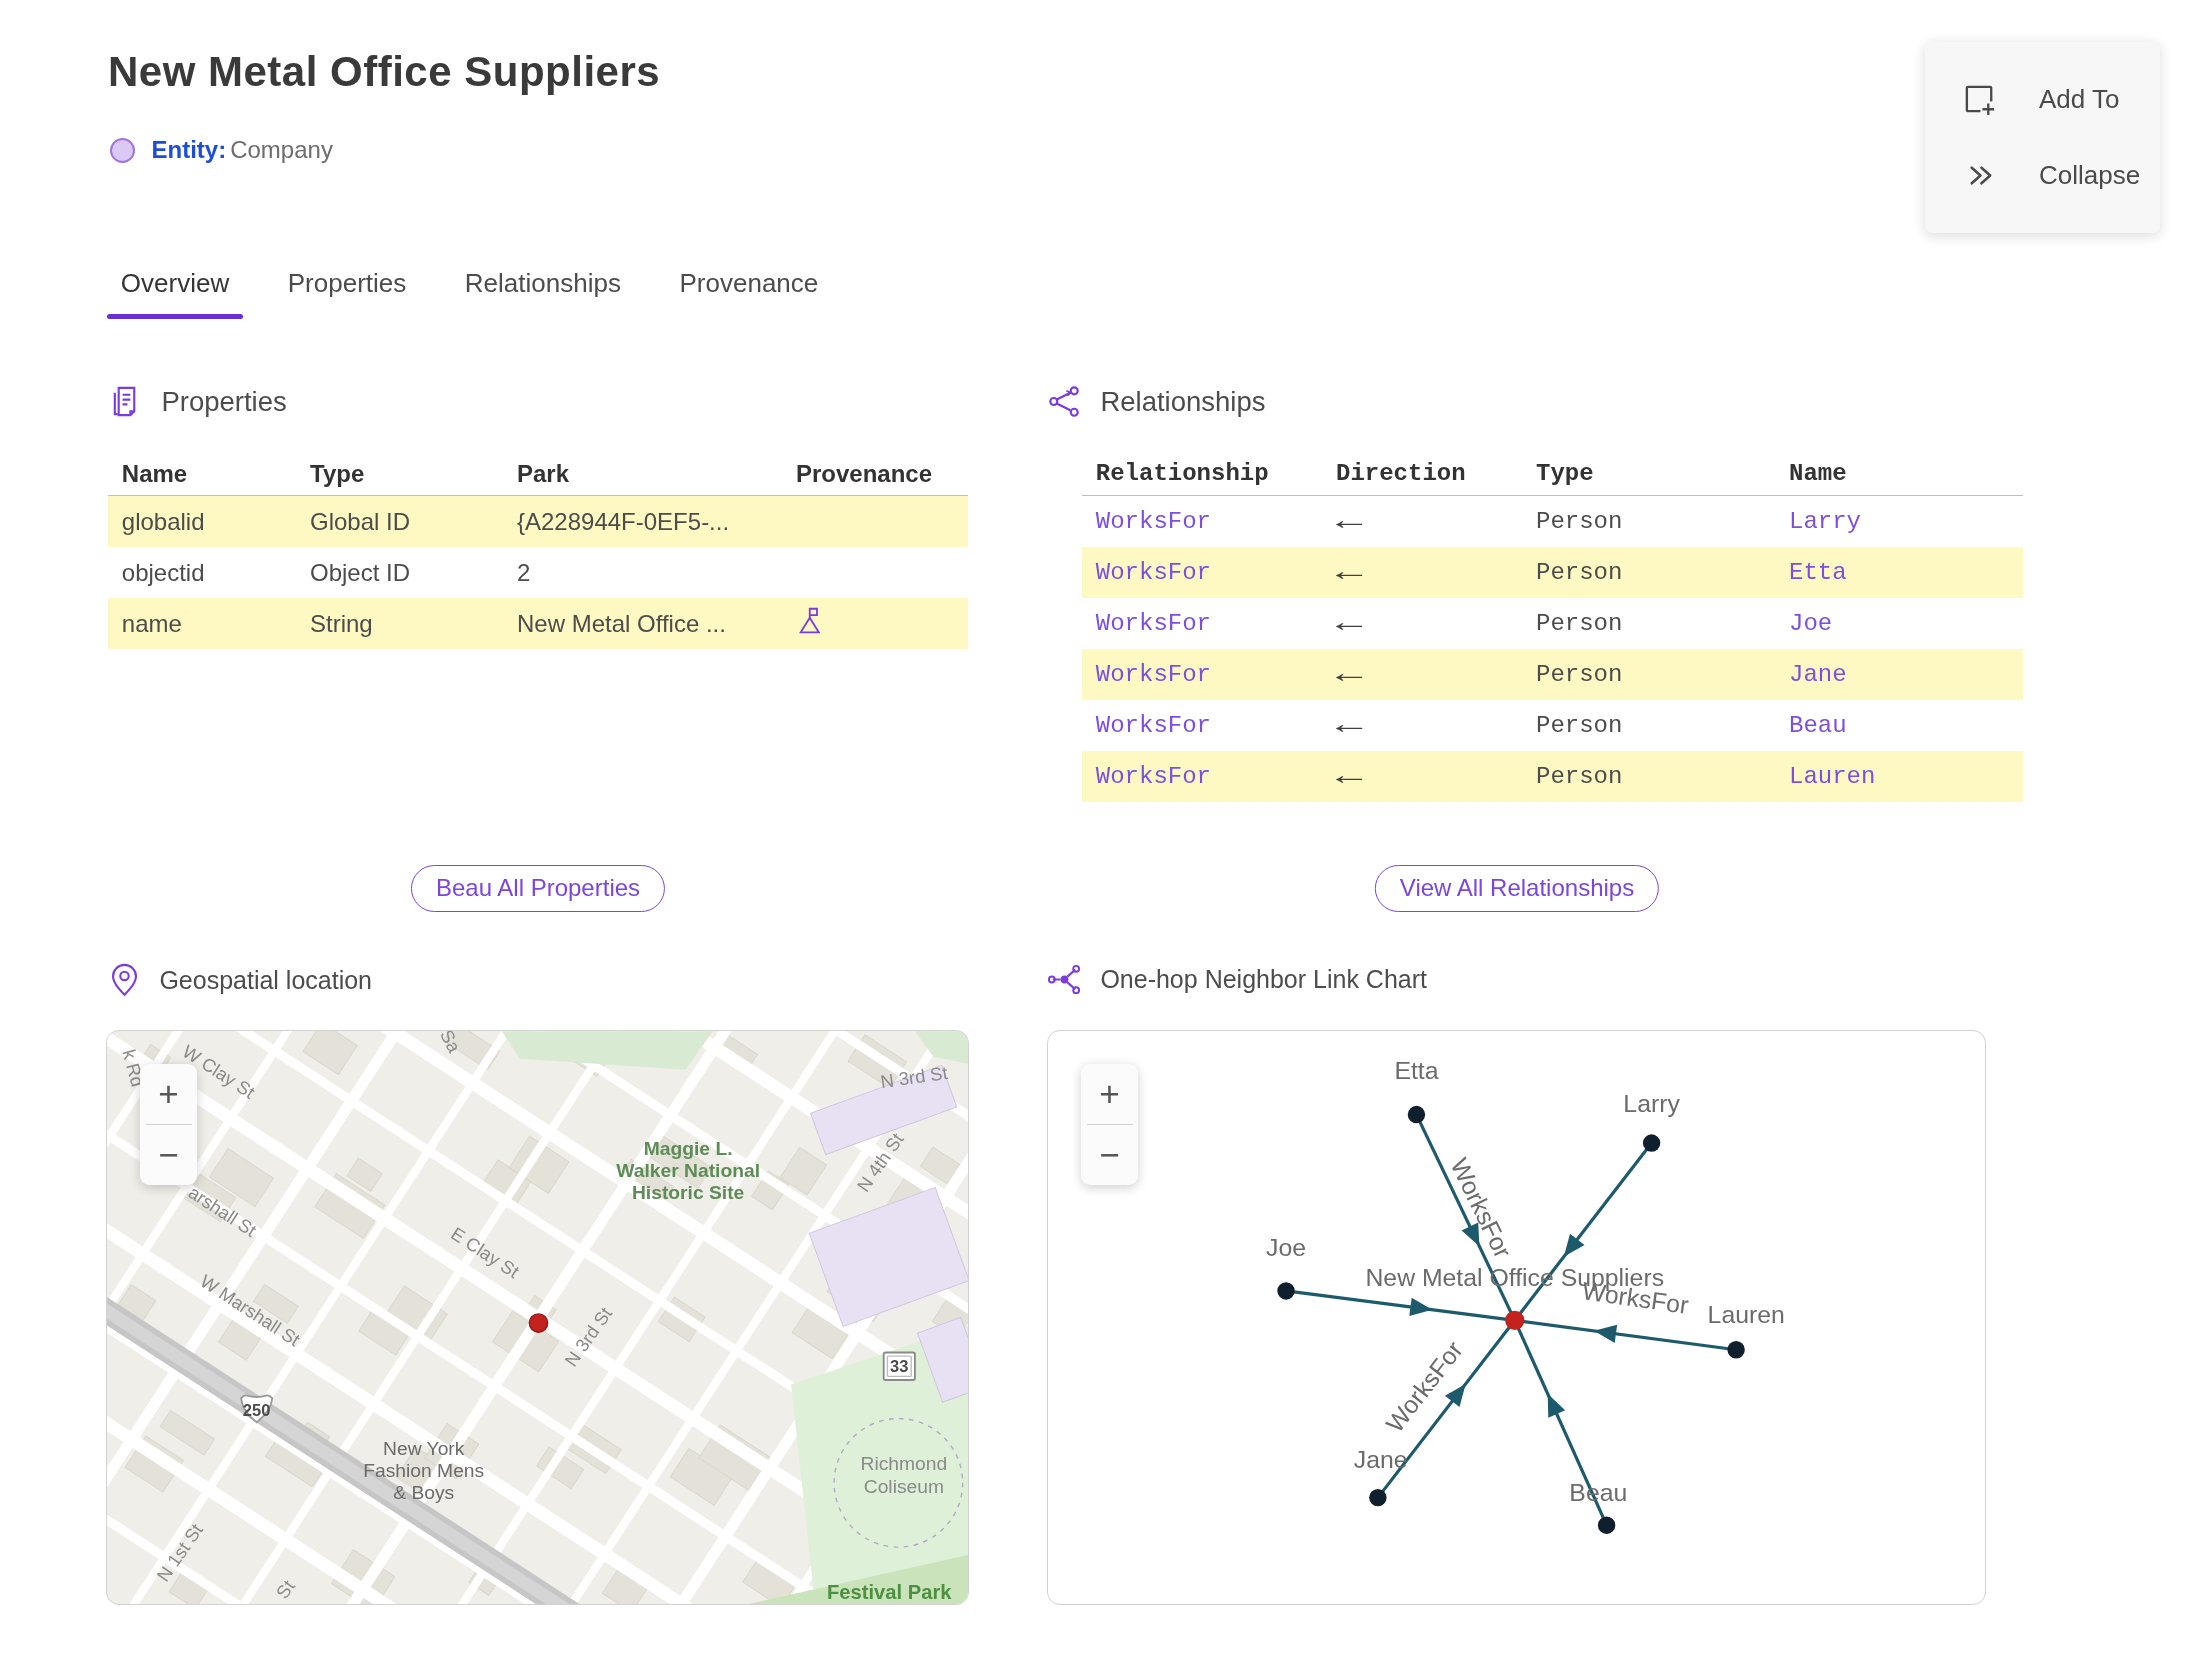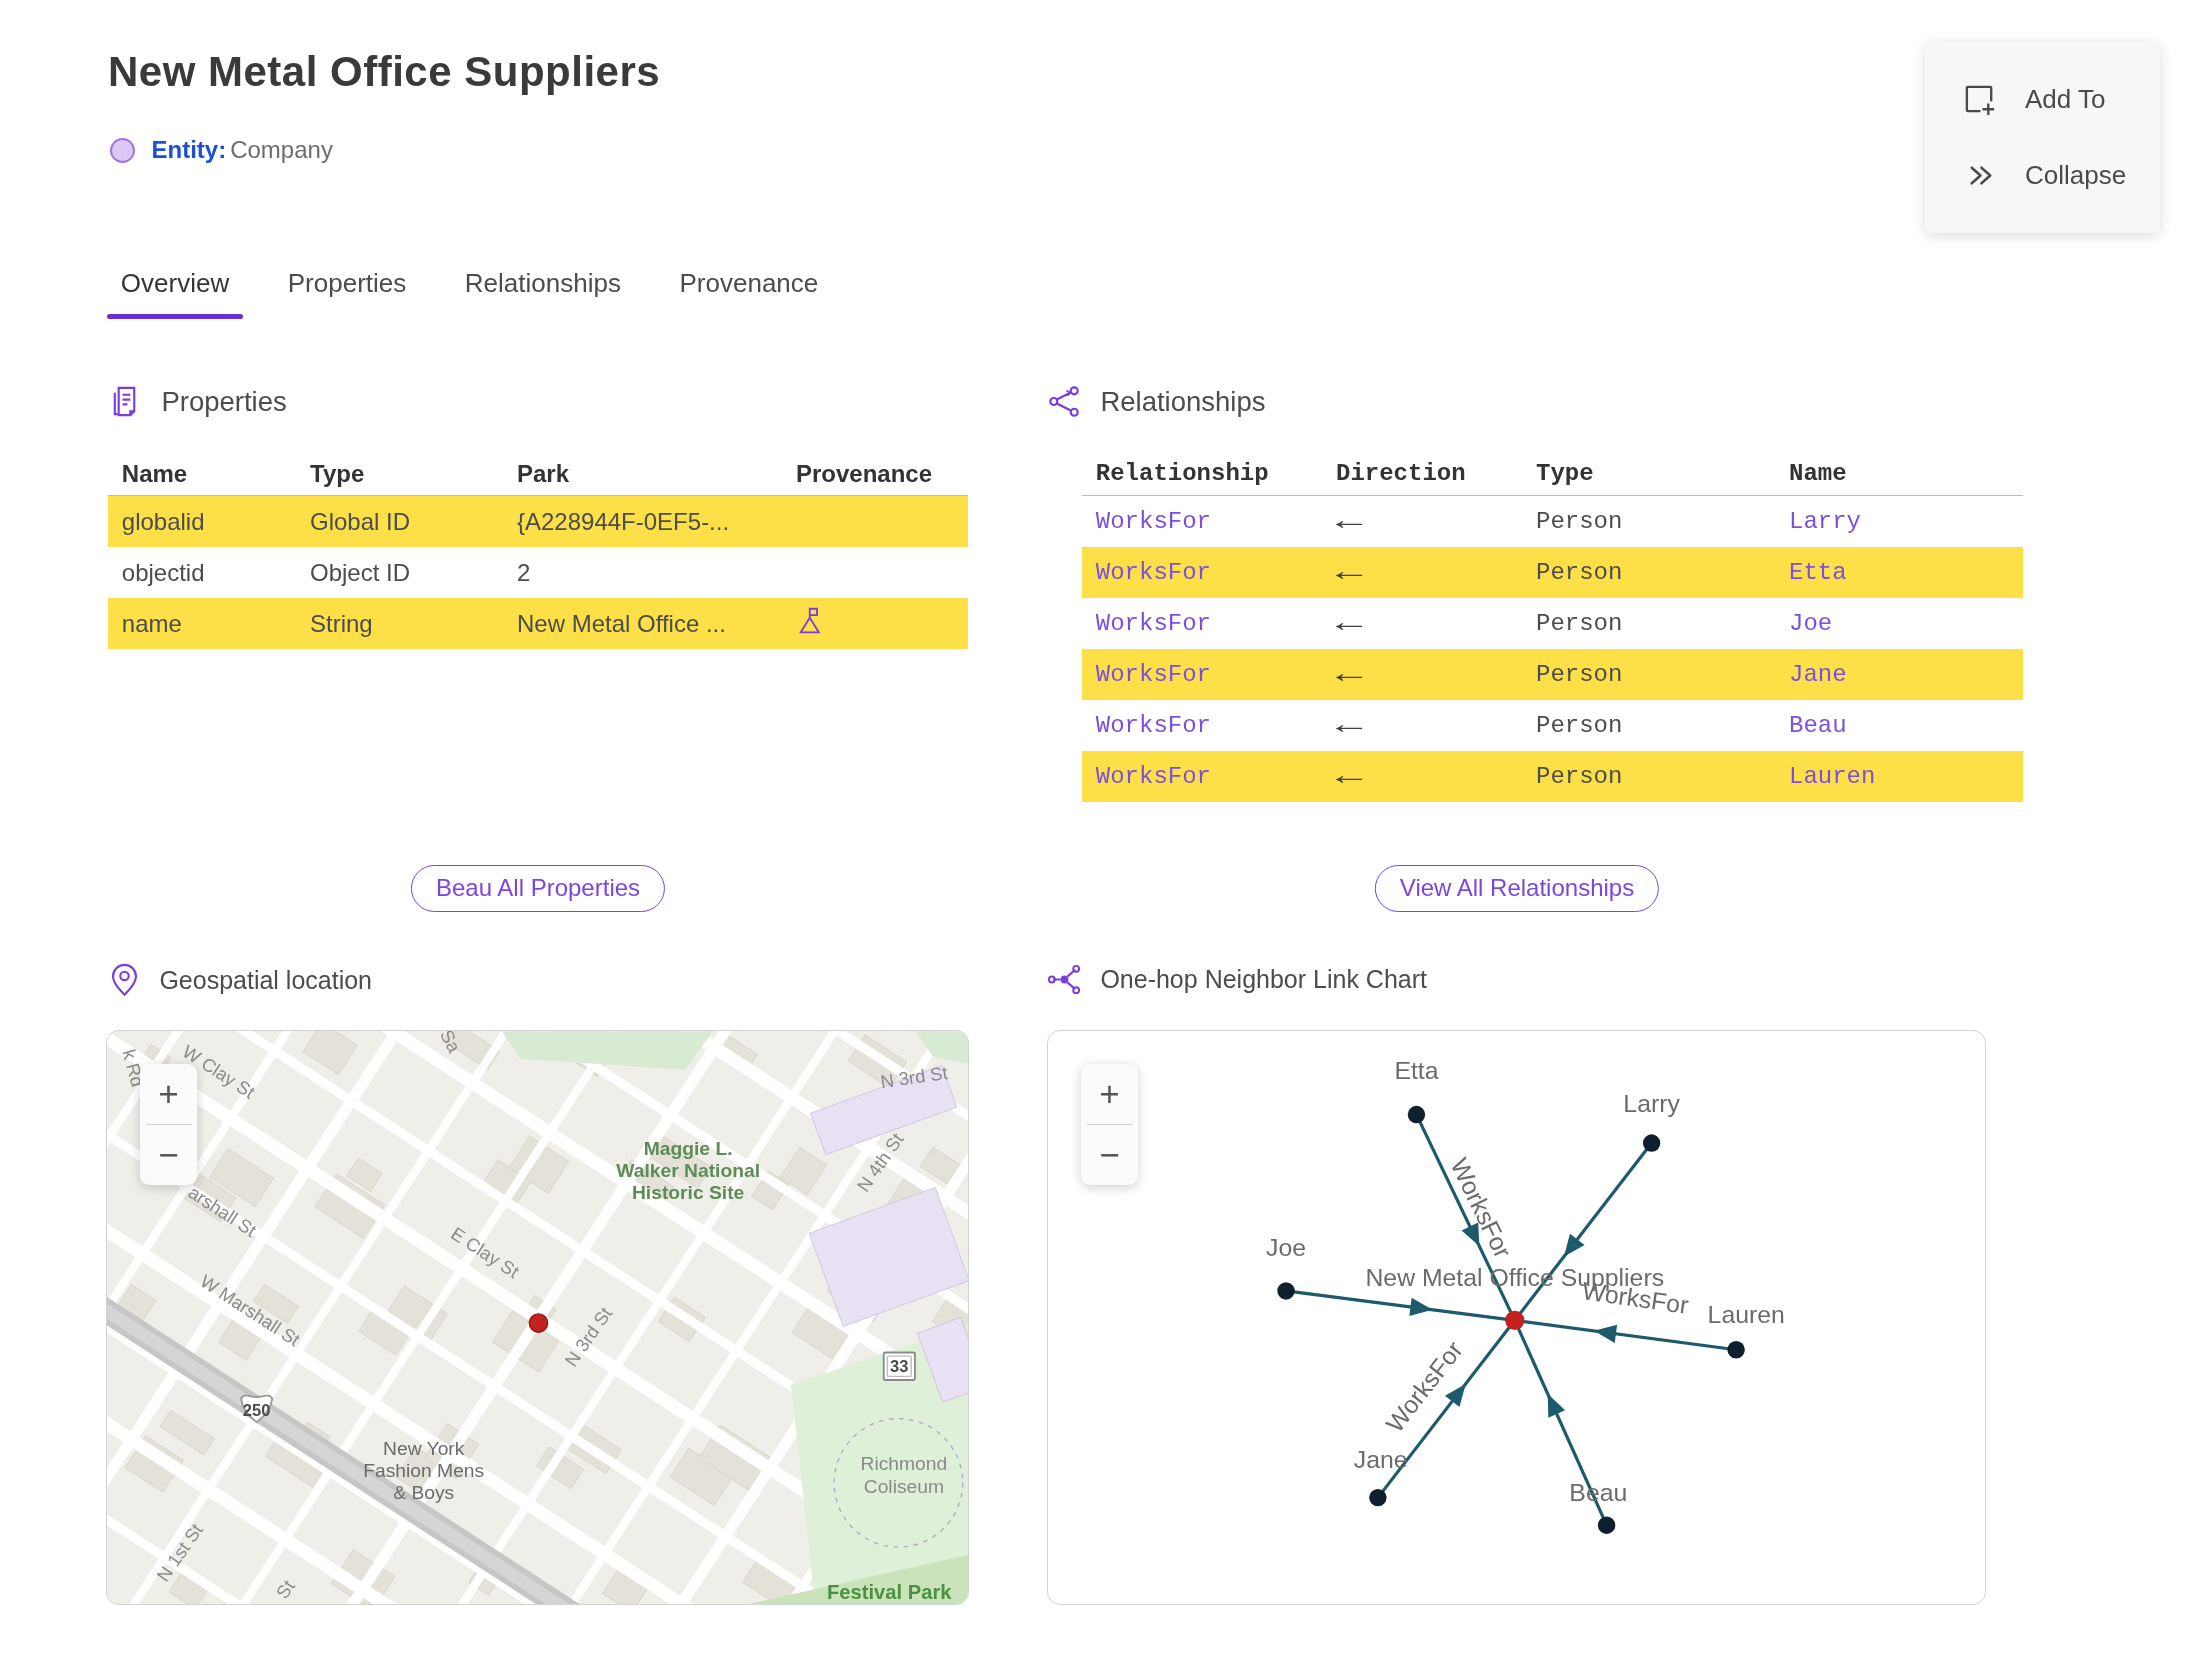--- a/index.html
+++ b/index.html
@@ -10,38 +10,38 @@
   
   .page-title { left:108px; top:48px; font-size:42px; font-weight:700; color:#3a3a3a; letter-spacing:0.5px; }
   .entity-row { left:110px; top:136px; display:flex; align-items:center; gap:16.5px; font-size:24px; }
   .entity-dot { width:25px; height:25px; border-radius:50%; background:#dcc8f5; border:2.3px solid #9f74e6; }
   .entity-label b { color:#1d4ed8; font-weight:700; }
   .entity-type { color:#6d6d6d; margin-left:4px; }
 
   
   .actions-panel { left:1925px; top:42px; width:235px; height:191px; background:#f7f7f7; border-radius:7.3px;
     box-shadow:0 2.8px 13px rgba(0,0,0,.14); display:flex; flex-direction:column; justify-content:space-around; padding:20px 0; }
-  .action-item { display:flex; align-items:center; gap:26px; padding-left:37px; font-size:26px; color:#4a4a4a; cursor:pointer; }
+  .action-item { display:flex; align-items:center; gap:40px; padding-left:37px; font-size:26px; color:#4a4a4a; cursor:pointer; }
   .action-item svg { display:block; }
 
   
   .tabs { left:107px; top:268px; display:flex; gap:31px; font-size:26px; color:#4c4c4c; }
   .tab { position:relative; padding:0 13.8px 20px 13.8px; cursor:pointer; }
   .tab.active { color:#353535; }
   .tab.active::after { content:""; position:absolute; left:0; right:0; bottom:0; height:4.6px; background:#6b2fd6; border-radius:2.8px; }
 
   
   .section-header { display:flex; align-items:center; gap:18.4px; font-size:27.5px; color:#4c4c4c; }
   .section-header svg { display:block; }
 
   
   .table { position:absolute; }
   .thead { display:flex; align-items:center; height:44px; font-size:24px; font-weight:700; color:#333; border-bottom:0.9px solid #bdbdbd; }
   .trow { display:flex; align-items:center; height:51px; font-size:24px; color:#4c4c4c; }
-  .trow.alt { background:#fde047; }
+  .trow.alt { background:#fef9c3; }
   .c { overflow:hidden; white-space:nowrap; }
   .props .c1 { width:202px; padding-left:13.8px; }
   .props .c2 { width:207px; }
   .props .c3 { width:266px; }
   .props .c4 { flex:1; padding-left:13px; }
   .rels .c1 { width:254px; padding-left:13.8px; }
   .rels .c2 { width:200px; }
   .rels .c3 { width:253px; }
   .rels .c4 { flex:1; }
   .plink { color:#7c4fe0; cursor:pointer; }

